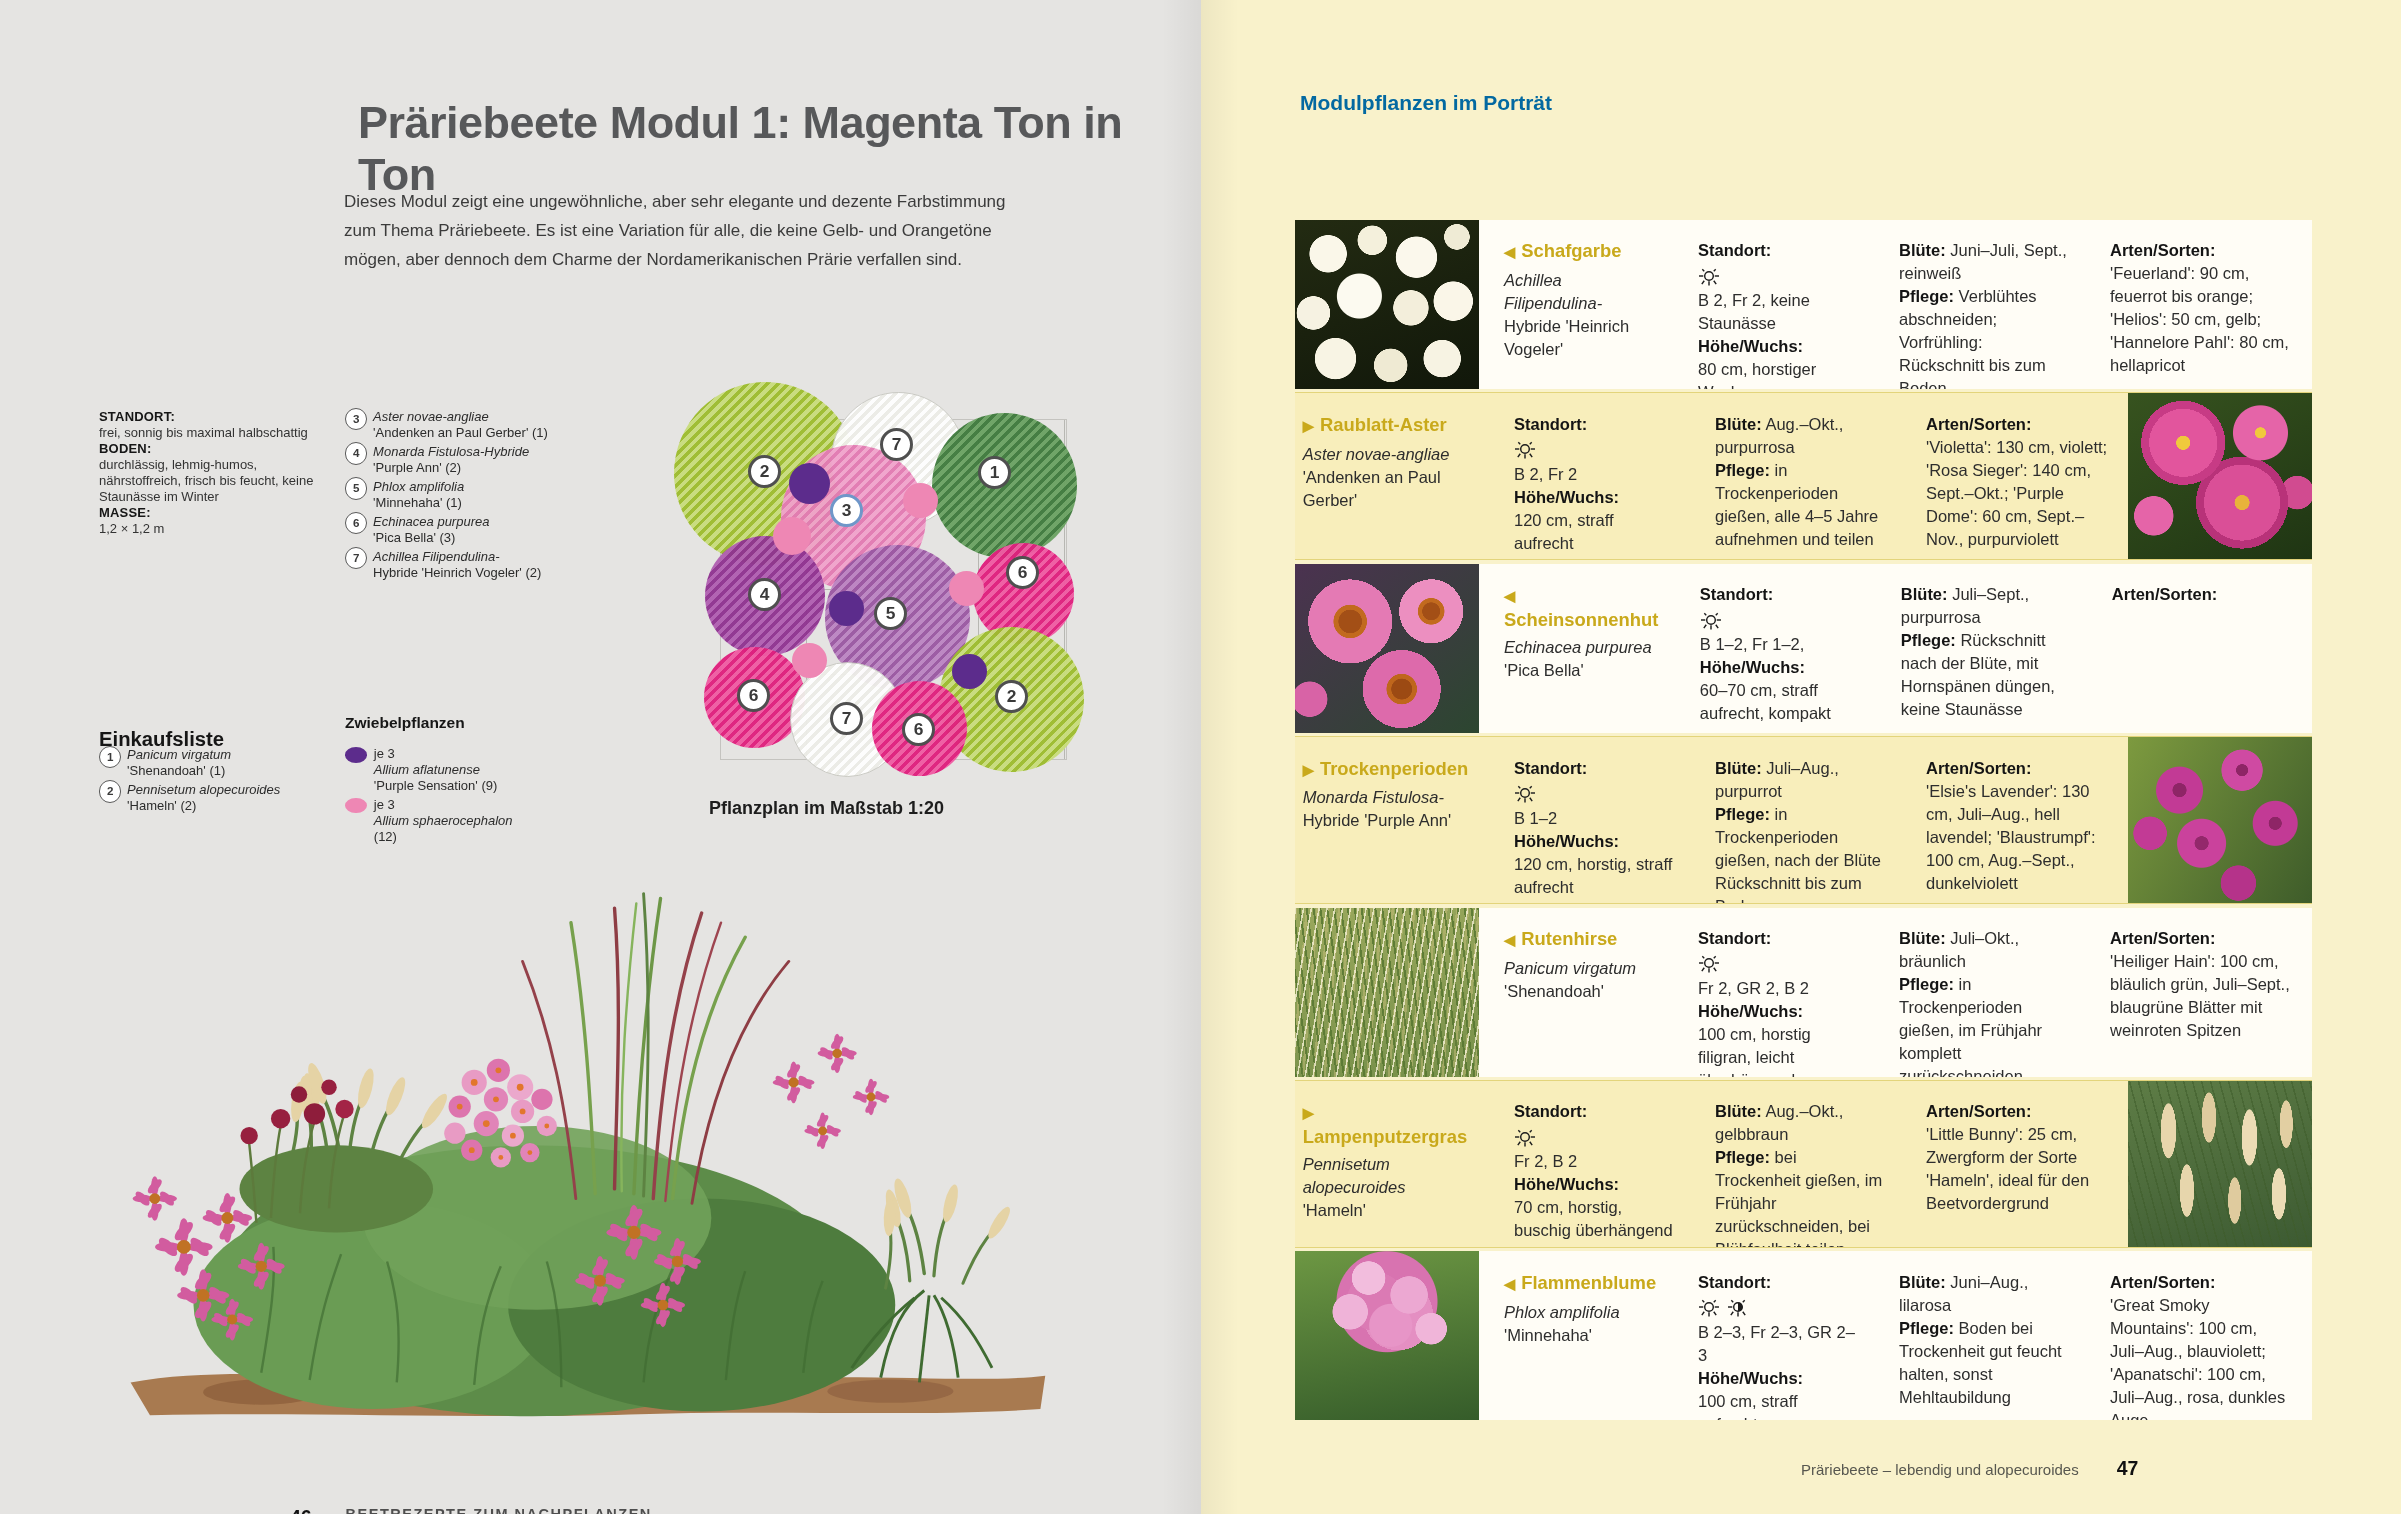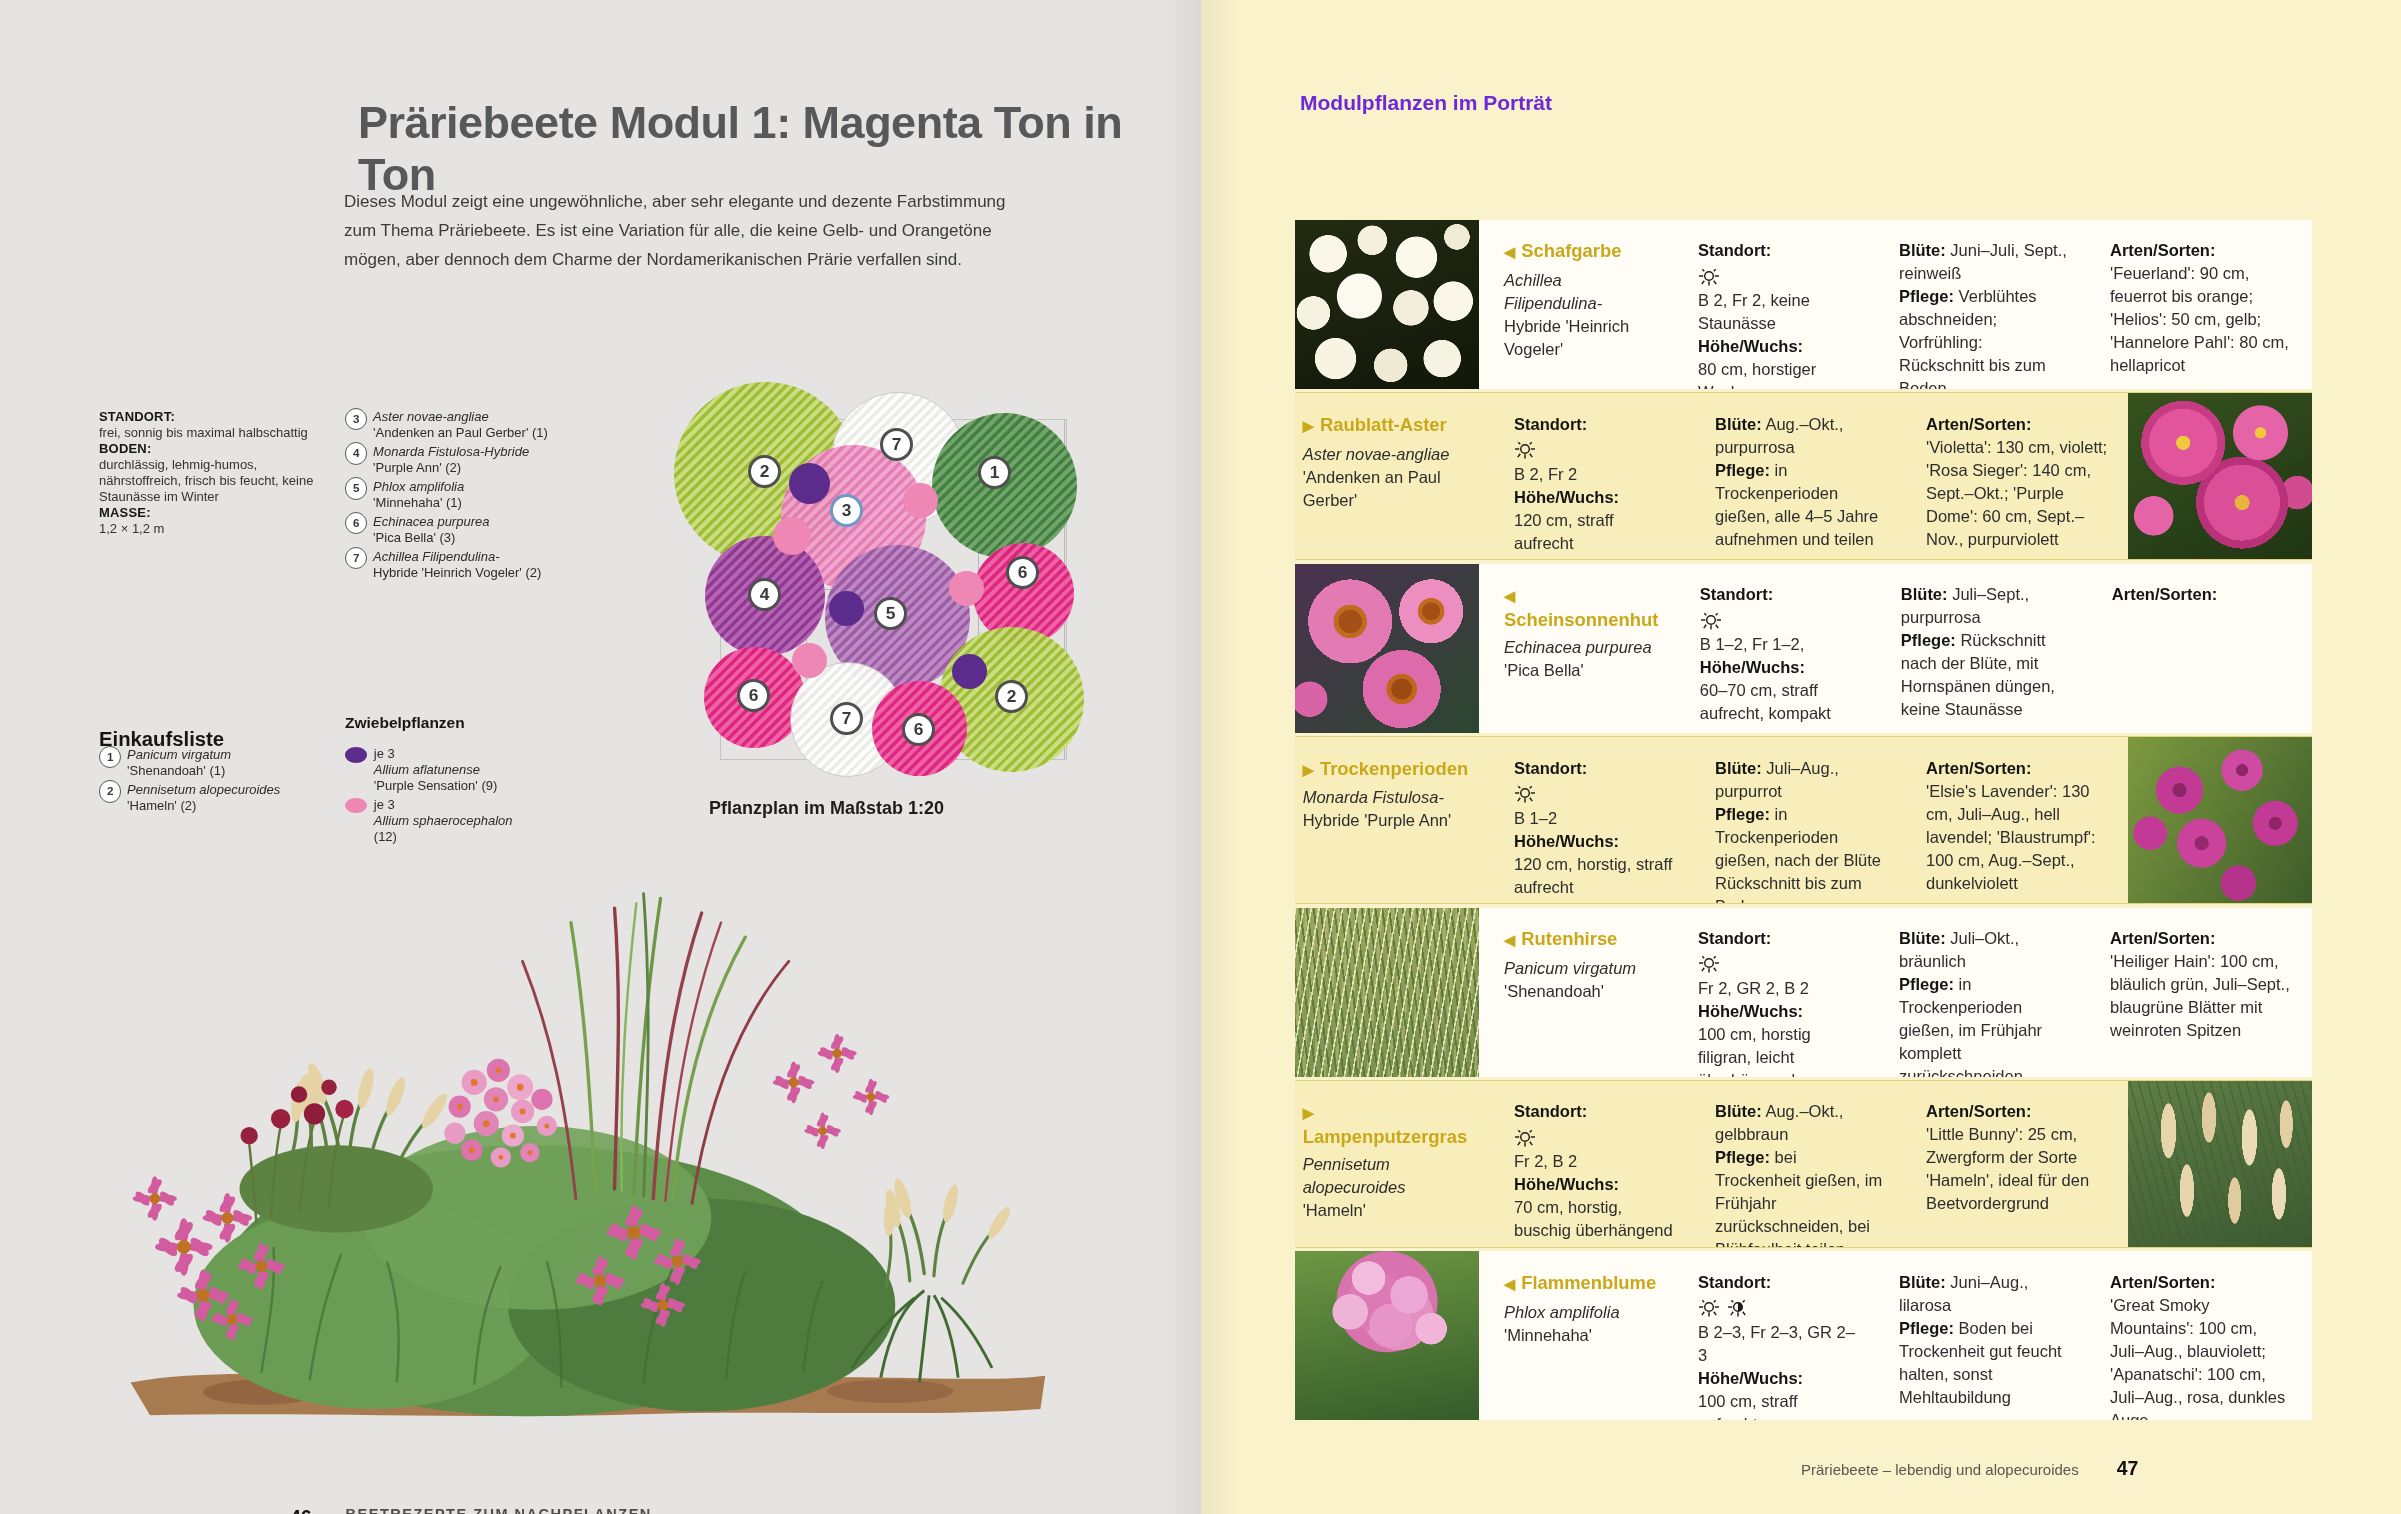--- a/index.html
+++ b/index.html
@@ -46,21 +46,21 @@
      color:#3a3a3a;font-size:17.4px;font-weight:bold;line-height:27px;text-align:center;}
   .plan-caption{position:absolute;left:709px;top:798px;margin:0;font-size:18px;font-weight:bold;color:#1d1d1d;}
 
   .illu{position:absolute;left:58px;top:879px;width:1055px;height:552px;}
 
   .footer-left{position:absolute;left:290px;top:1506px;font-size:14.5px;color:#555;display:flex;align-items:flex-start;}
   .footer-left b{font-size:19.4px;color:#111;margin-right:34px;}
   .footer-left span{letter-spacing:1.5px;font-weight:bold;color:#4e4e4e;}
 
   
-  .rp-head{position:absolute;left:99px;top:91px;margin:0;font-size:21px;font-weight:bold;color:#6d28d9;}
+  .rp-head{position:absolute;left:99px;top:91px;margin:0;font-size:21px;font-weight:bold;color:#0369a1;}
   .rows{position:absolute;left:94px;top:220px;width:1017px;}
   .row{display:flex;height:169px;margin-bottom:3.4px;overflow:hidden;}
   .row--white{background:#fffdf6;}
   .row--yellow{background:#f8eebb;border-top:1.5px solid #e3d47b;border-bottom:1.5px solid #e3d47b;height:166px;}
   .photo{flex:0 0 184px;height:100%;}
   .cell{box-sizing:border-box;padding:19.4px 16.5px 0 25px;font-size:16.5px;line-height:23px;color:#2d2d2d;}
   .row--yellow .cell-name{padding-left:7.7px;}
   .cell-name{flex:0 0 194px;}
   .cell-standort{flex:0 0 201px;}
   .cell-bluete{flex:0 0 211px;}

